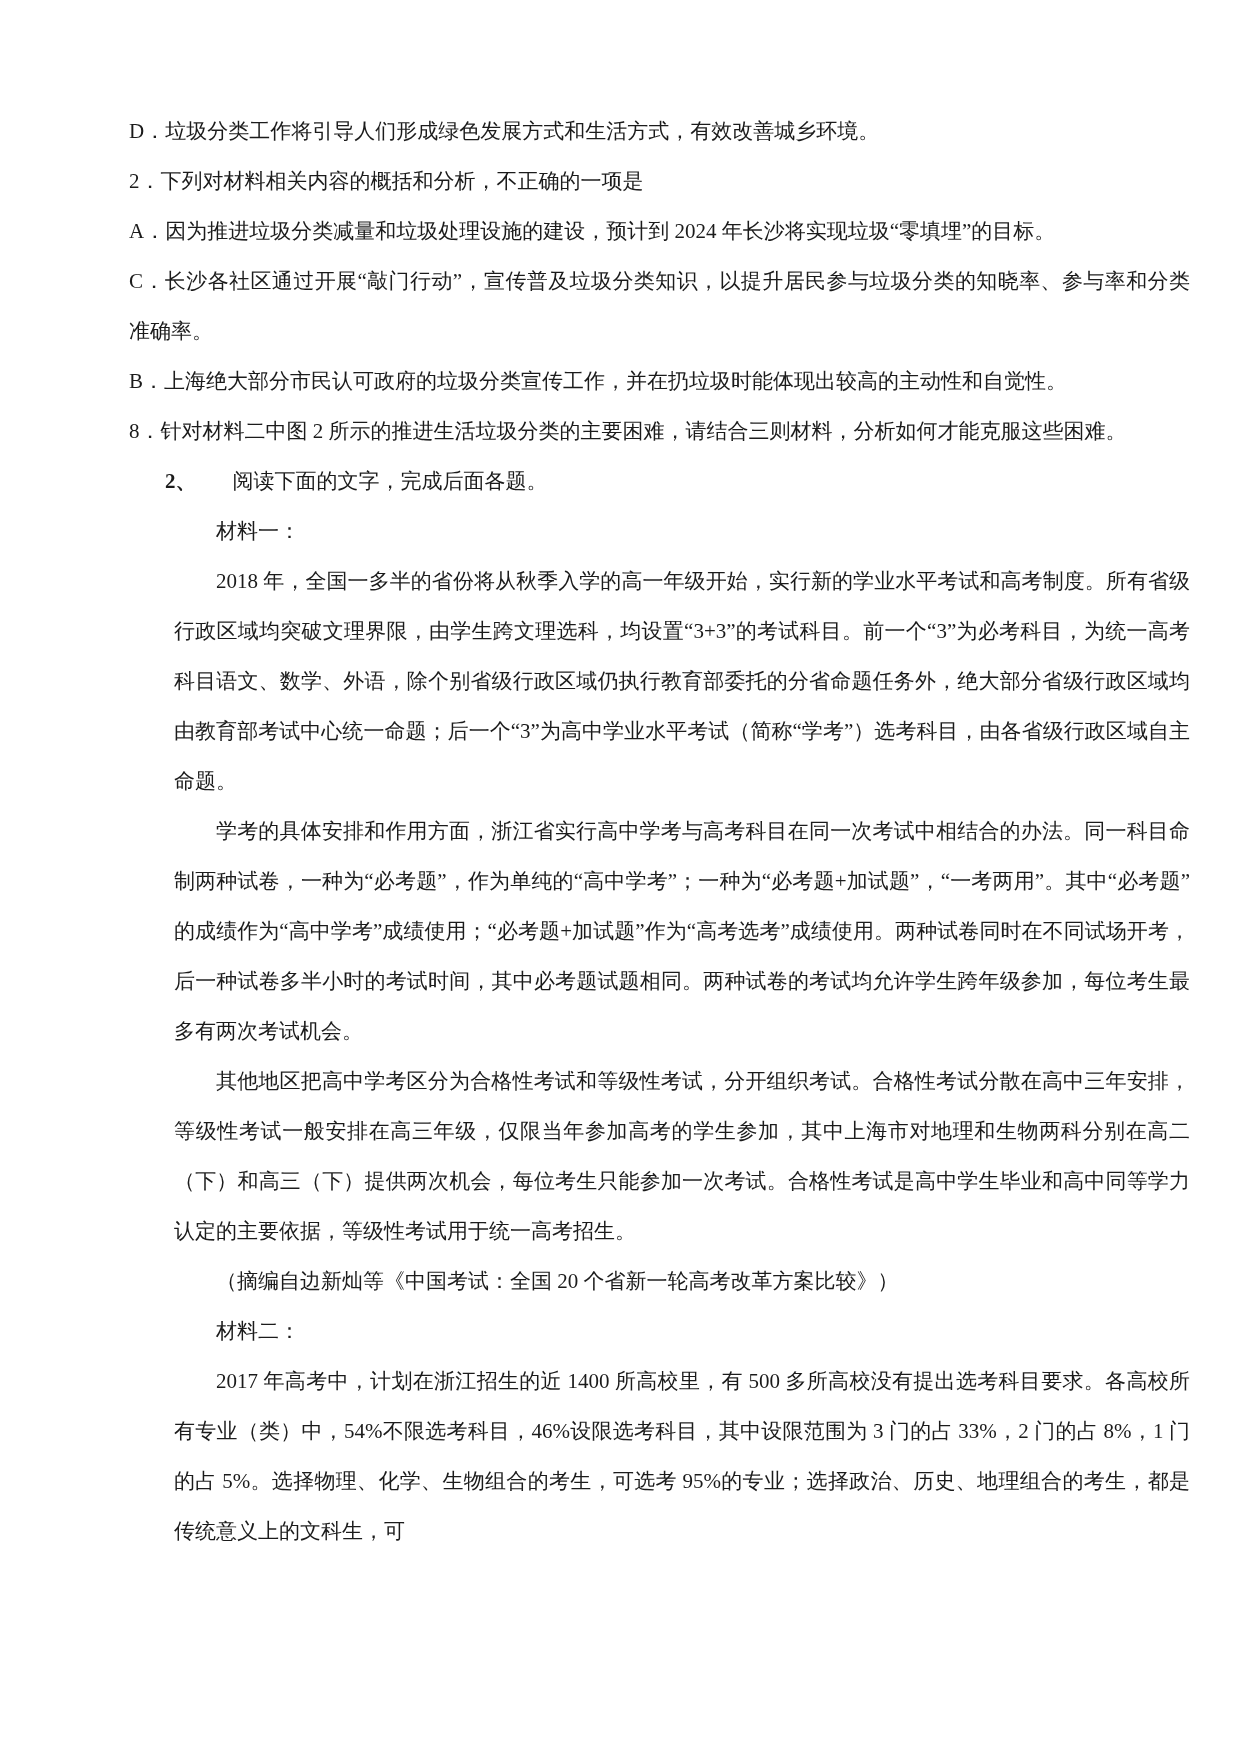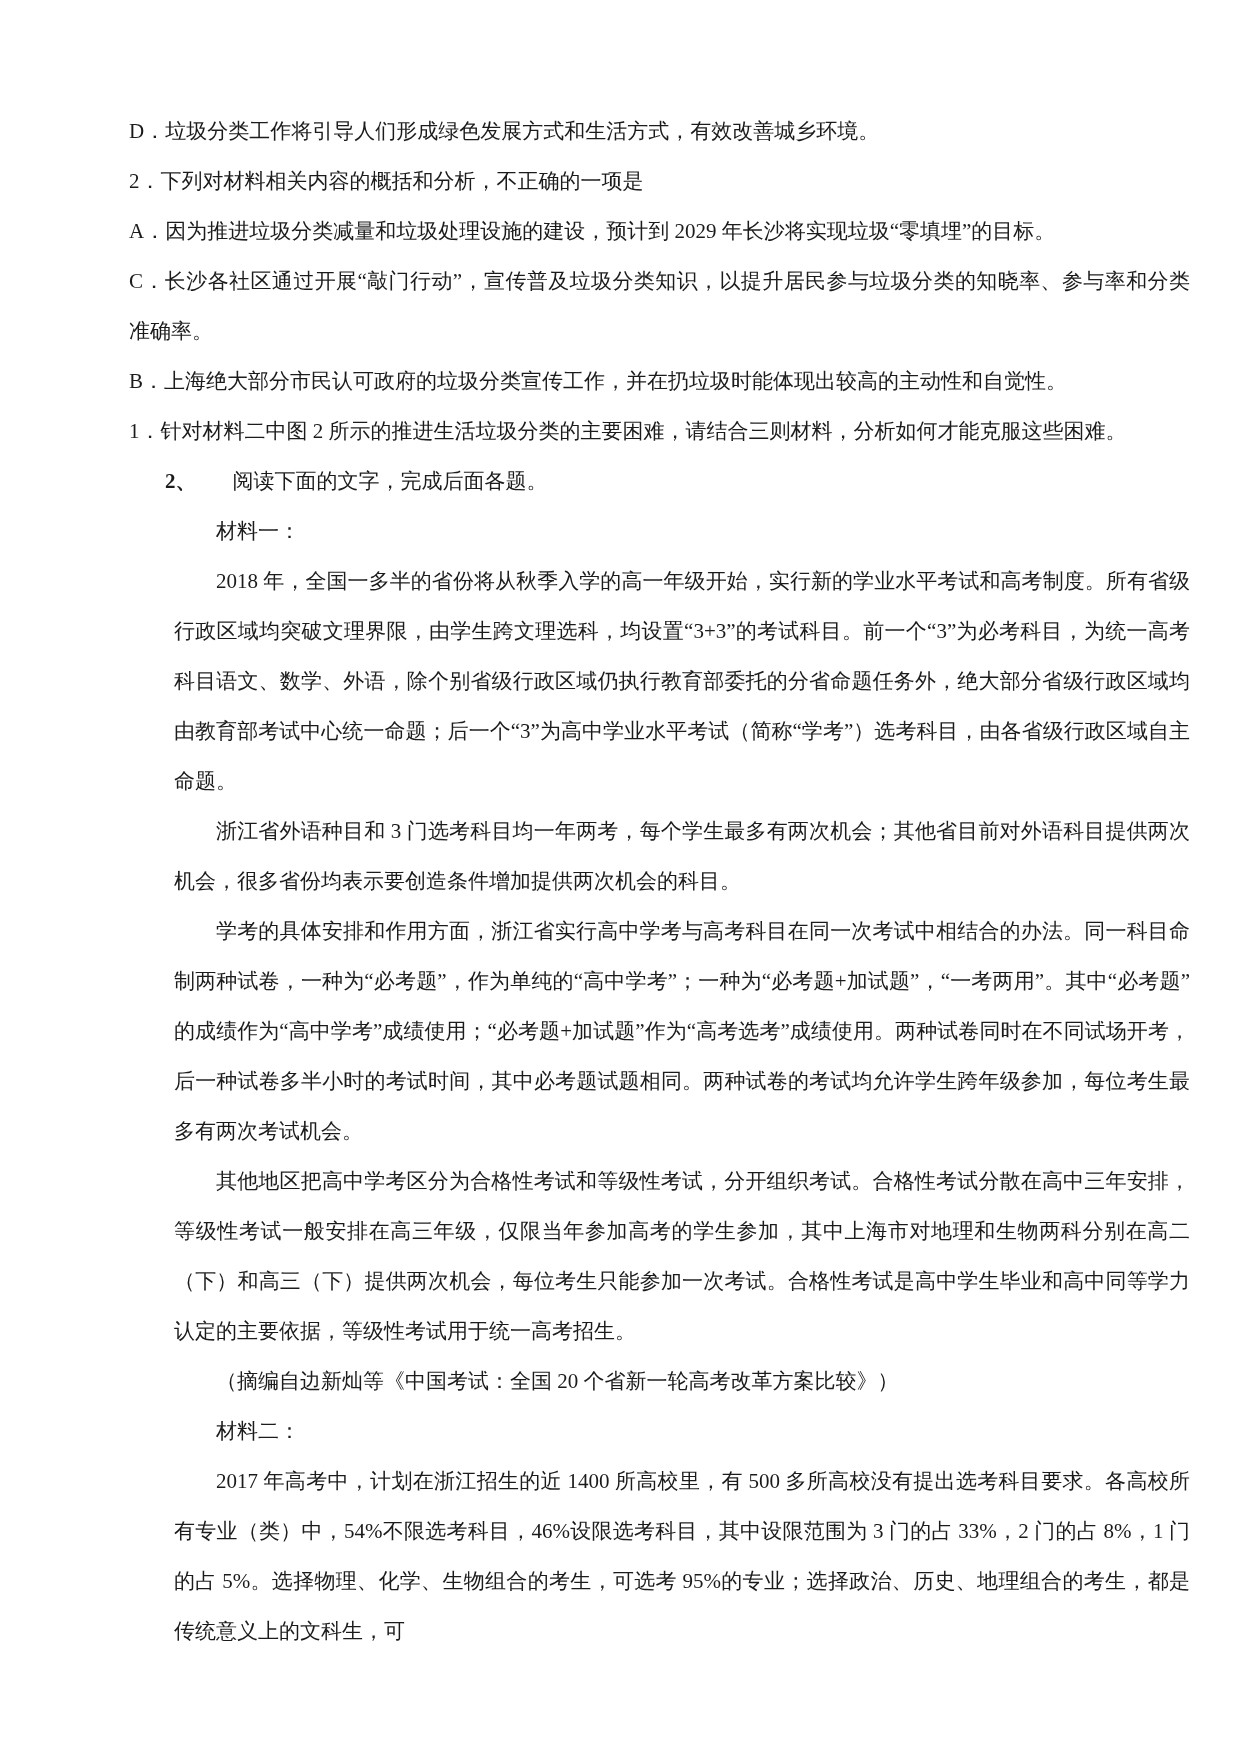--- a/index.html
+++ b/index.html
@@ -40,36 +40,35 @@
 </head>
 <body>
 
 <div class="page">
   <div class="content">
 
     <p class="line">D．垃圾分类工作将引导人们形成绿色发展方式和生活方式，有效改善城乡环境。</p>
 
     <p class="line">2．下列对材料相关内容的概括和分析，不正确的一项是</p>
 
-    <p class="line">A．因为推进垃圾分类减量和垃圾处理设施的建设，预计到 2029 年长沙将实现垃圾“零填埋”的目标。</p>
+    <p class="line">A．因为推进垃圾分类减量和垃圾处理设施的建设，预计到 2024 年长沙将实现垃圾“零填埋”的目标。</p>
 
     <p class="line">C．长沙各社区通过开展“敲门行动”，宣传普及垃圾分类知识，以提升居民参与垃圾分类的知晓率、参与率和分类准确率。</p>
 
     <p class="line">B．上海绝大部分市民认可政府的垃圾分类宣传工作，并在扔垃圾时能体现出较高的主动性和自觉性。</p>
 
 
-    <p class="line">1．针对材料二中图 2 所示的推进生活垃圾分类的主要困难，请结合三则材料，分析如何才能克服这些困难。</p>
+    <p class="line">8．针对材料二中图 2 所示的推进生活垃圾分类的主要困难，请结合三则材料，分析如何才能克服这些困难。</p>
 
     <p class="line"><span class="bold-prefix">2、</span><span>阅读下面的文字，完成后面各题。</span></p>
 
     <p class="line indent">材料一：</p>
 
     <p class="line indent">2018 年，全国一多半的省份将从秋季入学的高一年级开始，实行新的学业水平考试和高考制度。所有省级行政区域均突破文理界限，由学生跨文理选科，均设置“3+3”的考试科目。前一个“3”为必考科目，为统一高考科目语文、数学、外语，除个别省级行政区域仍执行教育部委托的分省命题任务外，绝大部分省级行政区域均由教育部考试中心统一命题；后一个“3”为高中学业水平考试（简称“学考”）选考科目，由各省级行政区域自主命题。</p>
 
-    <p class="line indent">浙江省外语种目和 3 门选考科目均一年两考，每个学生最多有两次机会；其他省目前对外语科目提供两次机会，很多省份均表示要创造条件增加提供两次机会的科目。</p>
 
     <p class="line indent">学考的具体安排和作用方面，浙江省实行高中学考与高考科目在同一次考试中相结合的办法。同一科目命制两种试卷，一种为“必考题”，作为单纯的“高中学考”；一种为“必考题+加试题”，“一考两用”。其中“必考题”的成绩作为“高中学考”成绩使用；“必考题+加试题”作为“高考选考”成绩使用。两种试卷同时在不同试场开考，后一种试卷多半小时的考试时间，其中必考题试题相同。两种试卷的考试均允许学生跨年级参加，每位考生最多有两次考试机会。</p>
 
     <p class="line indent">其他地区把高中学考区分为合格性考试和等级性考试，分开组织考试。合格性考试分散在高中三年安排，等级性考试一般安排在高三年级，仅限当年参加高考的学生参加，其中上海市对地理和生物两科分别在高二（下）和高三（下）提供两次机会，每位考生只能参加一次考试。合格性考试是高中学生毕业和高中同等学力认定的主要依据，等级性考试用于统一高考招生。</p>
 
     <p class="line indent">（摘编自边新灿等《中国考试：全国 20 个省新一轮高考改革方案比较》）</p>
 
     <p class="line indent">材料二：</p>
 
     <p class="line indent">2017 年高考中，计划在浙江招生的近 1400 所高校里，有 500 多所高校没有提出选考科目要求。各高校所有专业（类）中，54%不限选考科目，46%设限选考科目，其中设限范围为 3 门的占 33%，2 门的占 8%，1 门的占 5%。选择物理、化学、生物组合的考生，可选考 95%的专业；选择政治、历史、地理组合的考生，都是传统意义上的文科生，可</p>

